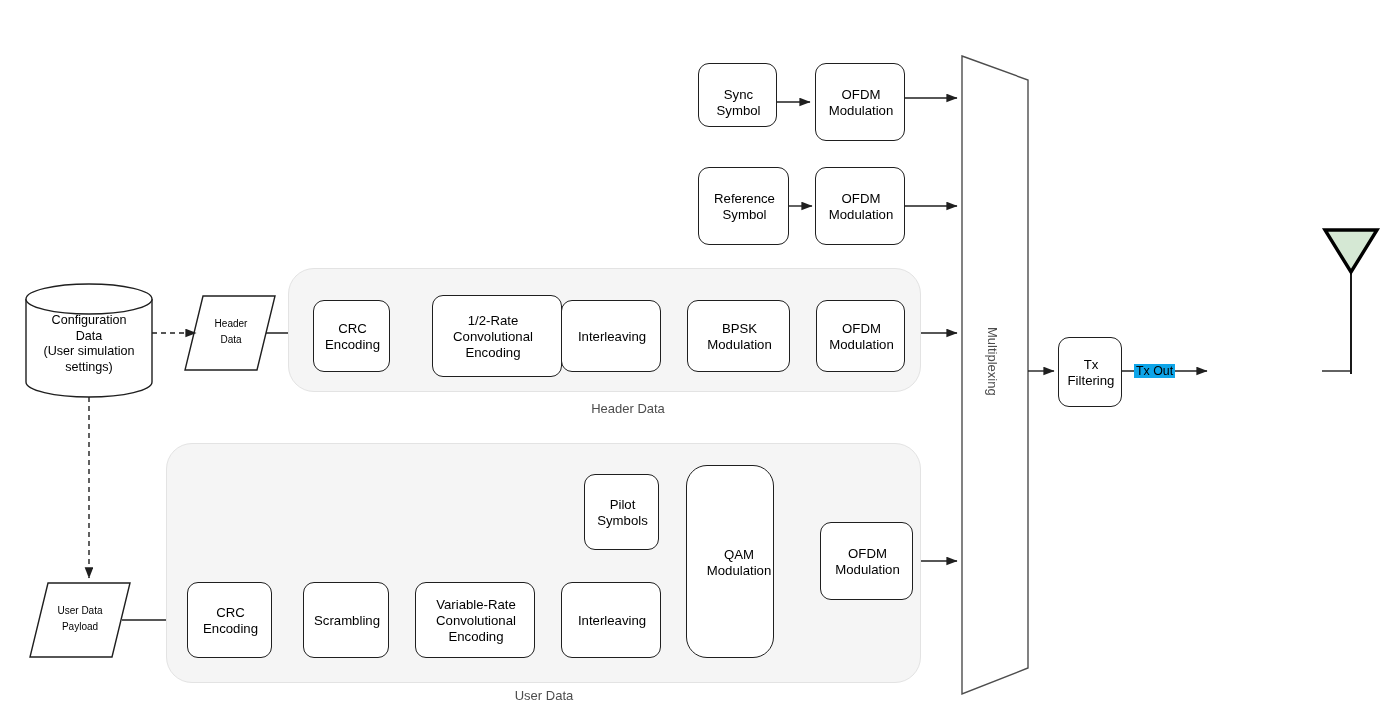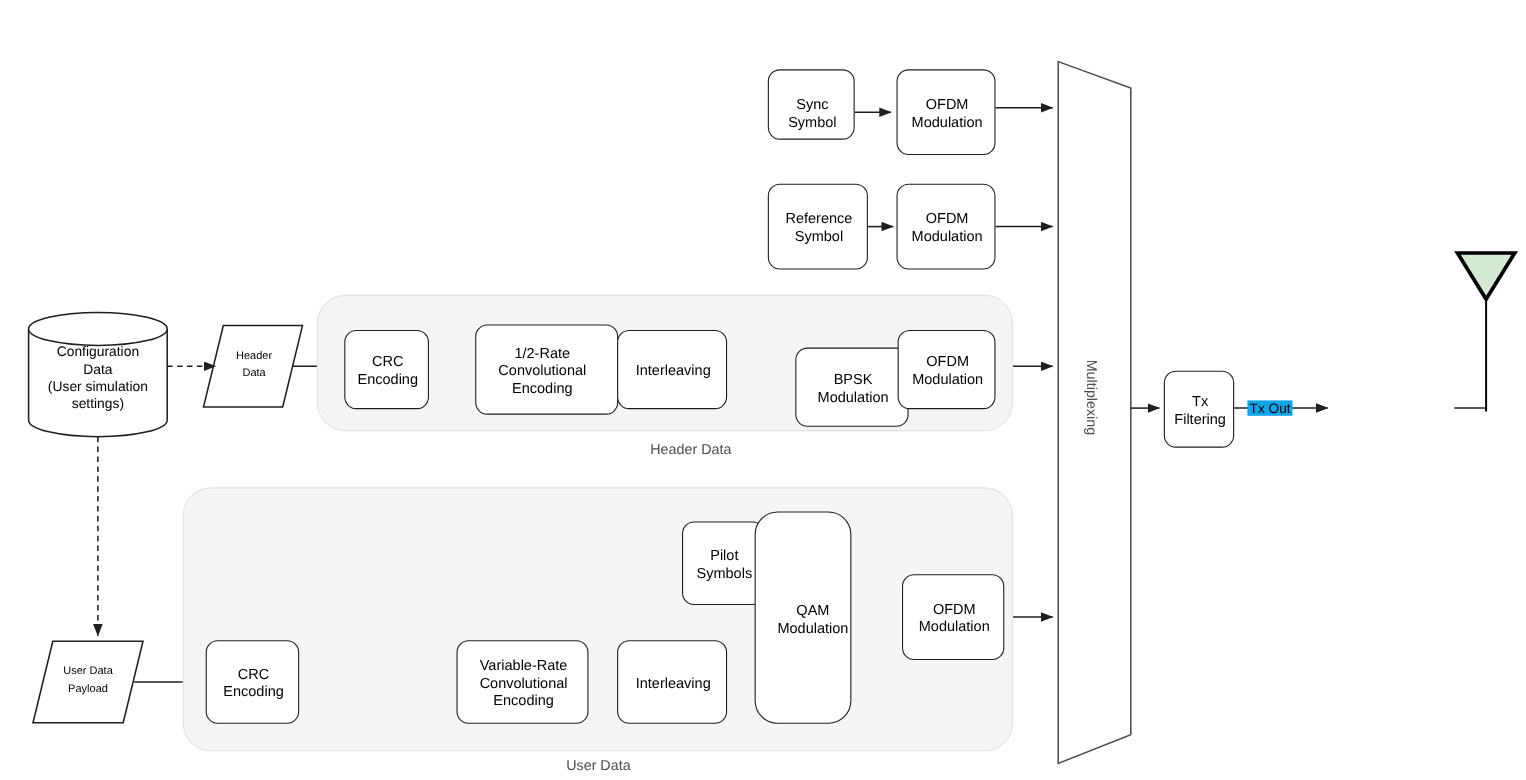--- a/index.html
+++ b/index.html
@@ -218,42 +218,45 @@
 Encoding</div>
   </div>
   <div class="box" style="left:432px; top:295px; width:130px; height:82px;">
     <div class="node-label" style="left:0; top:0; width:120px; height:82px;">1/2-Rate
 Convolutional
 Encoding</div>
   </div>
   <div class="box" style="left:561px; top:300px; width:100px; height:72px;">
     <div class="node-label" style="left:0; top:0; width:100px; height:72px;">Interleaving</div>
   </div>
-  <div class="box" style="left:687px; top:316px; width:103px; height:72px;margin-left:36px;">
+  <div class="box" style="left:687px; top:300px; width:103px; height:72px;">
     <div class="node-label" style="left:0; top:0; width:103px; height:72px;">BPSK
 Modulation</div>
   </div>
   <div class="box" style="left:816px; top:300px; width:89px; height:72px;">
     <div class="node-label" style="left:0; top:0; width:89px; height:72px;">OFDM
 Modulation</div>
   </div>
 
   <div class="box" style="left:187px; top:582px; width:85px; height:76px;">
     <div class="node-label" style="left:0; top:0; width:85px; height:76px;">CRC
 Encoding</div>
+  </div>
+  <div class="box" style="left:303px; top:582px; width:86px; height:76px;">
+    <div class="node-label" style="left:0; top:0; width:86px; height:76px;">Scrambling</div>
   </div>
   <div class="box" style="left:415px; top:582px; width:120px; height:76px;">
     <div class="node-label" style="left:0; top:0; width:120px; height:76px;">Variable-Rate
 Convolutional
 Encoding</div>
   </div>
   <div class="box" style="left:561px; top:582px; width:100px; height:76px;">
     <div class="node-label" style="left:0; top:0; width:100px; height:76px;">Interleaving</div>
   </div>
-  <div class="box" style="left:584px; top:474px; width:75px; height:76px;margin-left:36px;">
+  <div class="box" style="left:584px; top:474px; width:75px; height:76px;">
     <div class="node-label" style="left:0; top:0; width:75px; height:76px;">Pilot
 Symbols</div>
   </div>
   <div class="box" style="left:686px; top:465px; width:88px; height:193px;border-radius:21px;">
     <div class="node-label" style="left:0; top:0; width:104px; height:193px;">QAM
 Modulation</div>
   </div>
   <div class="box" style="left:820px; top:522px; width:93px; height:78px;">
     <div class="node-label" style="left:0; top:0; width:93px; height:78px;">OFDM
 Modulation</div>

